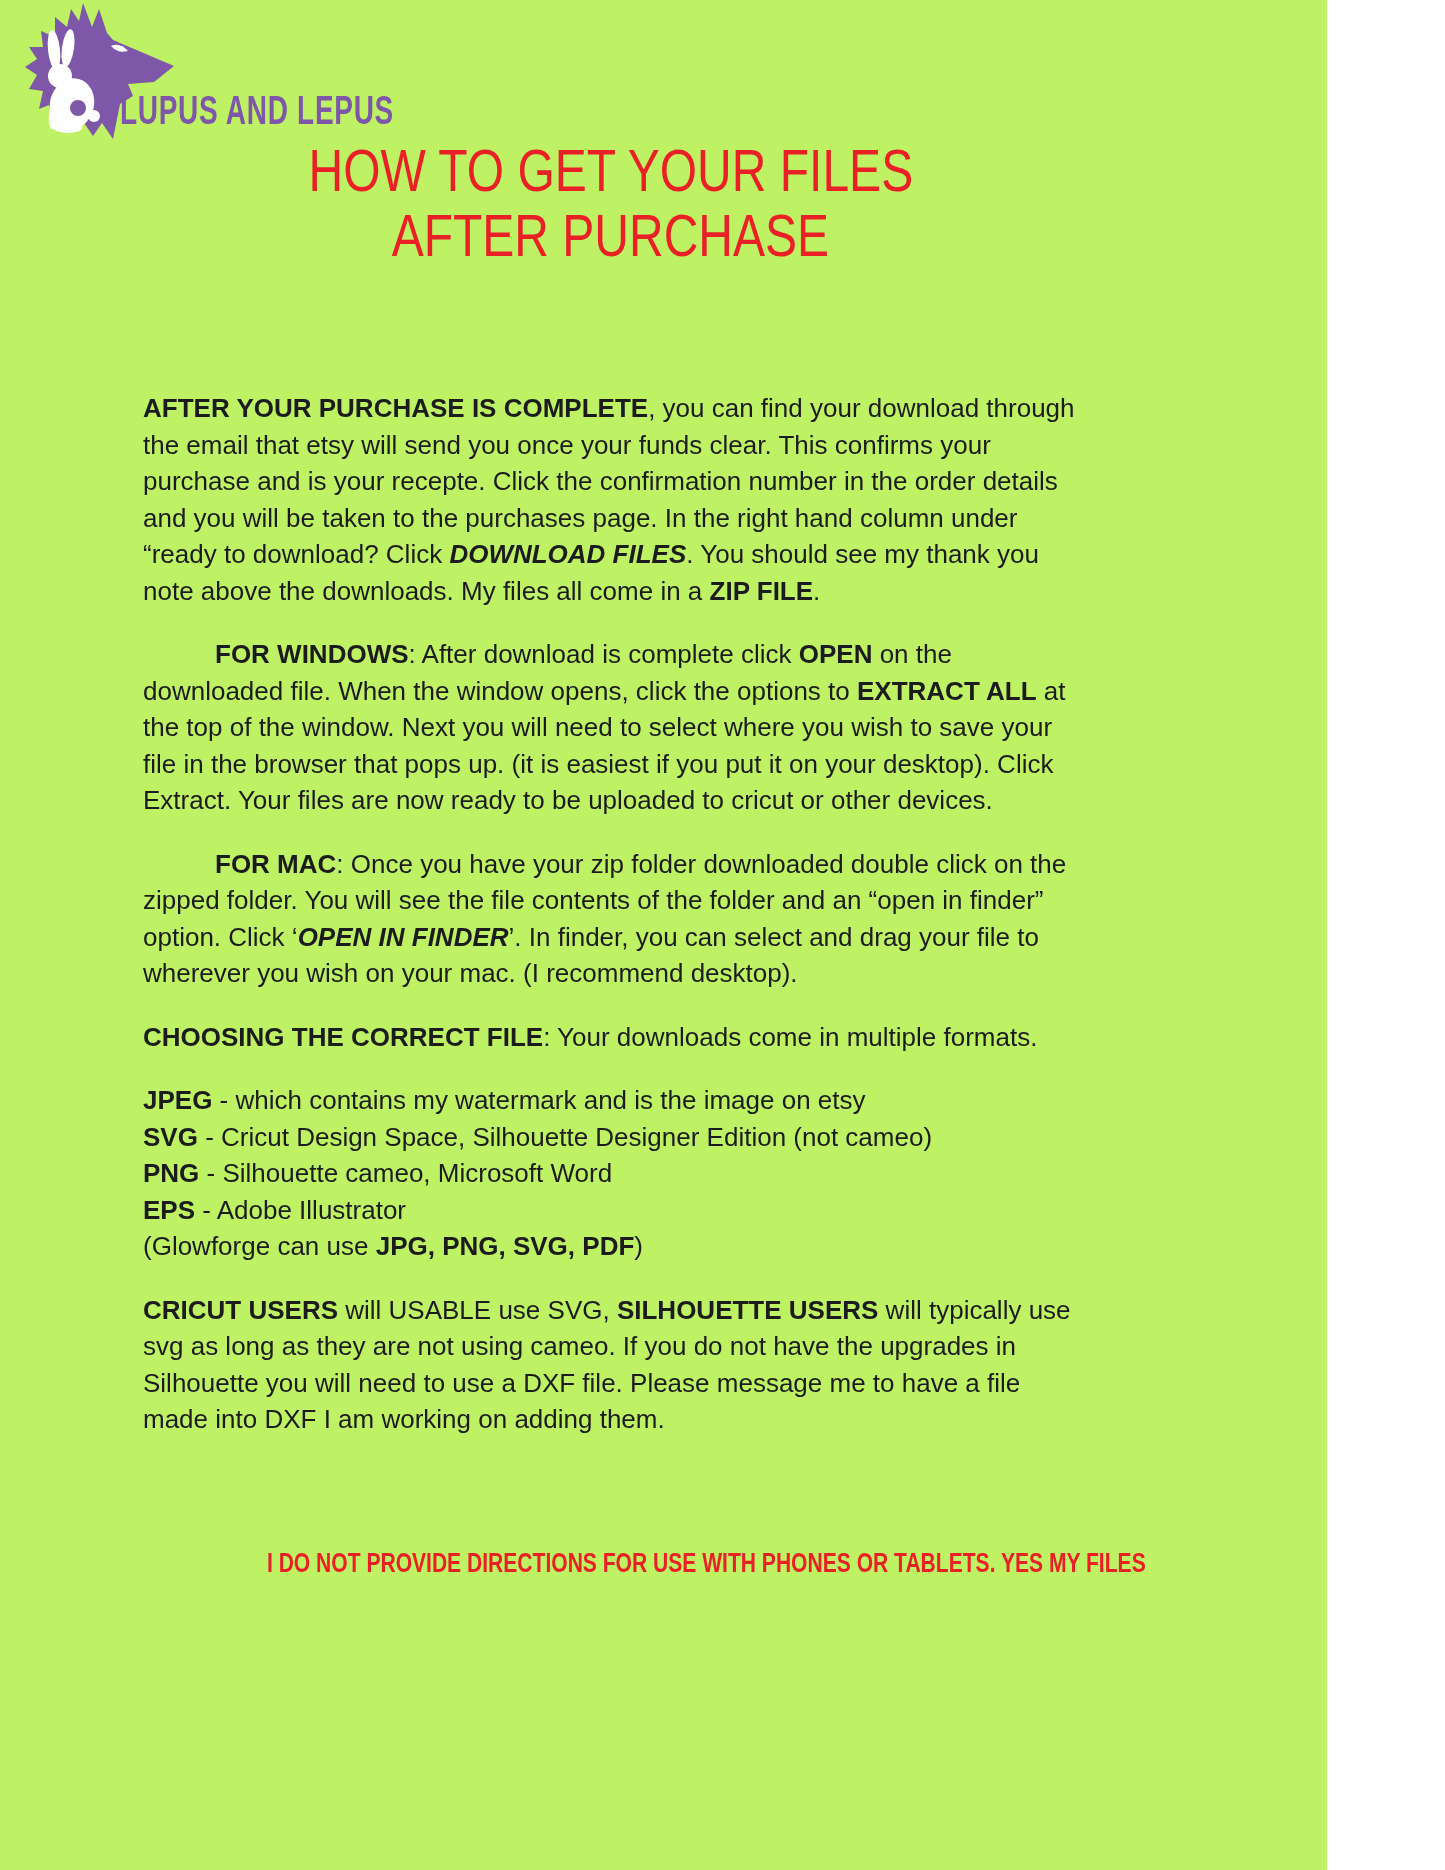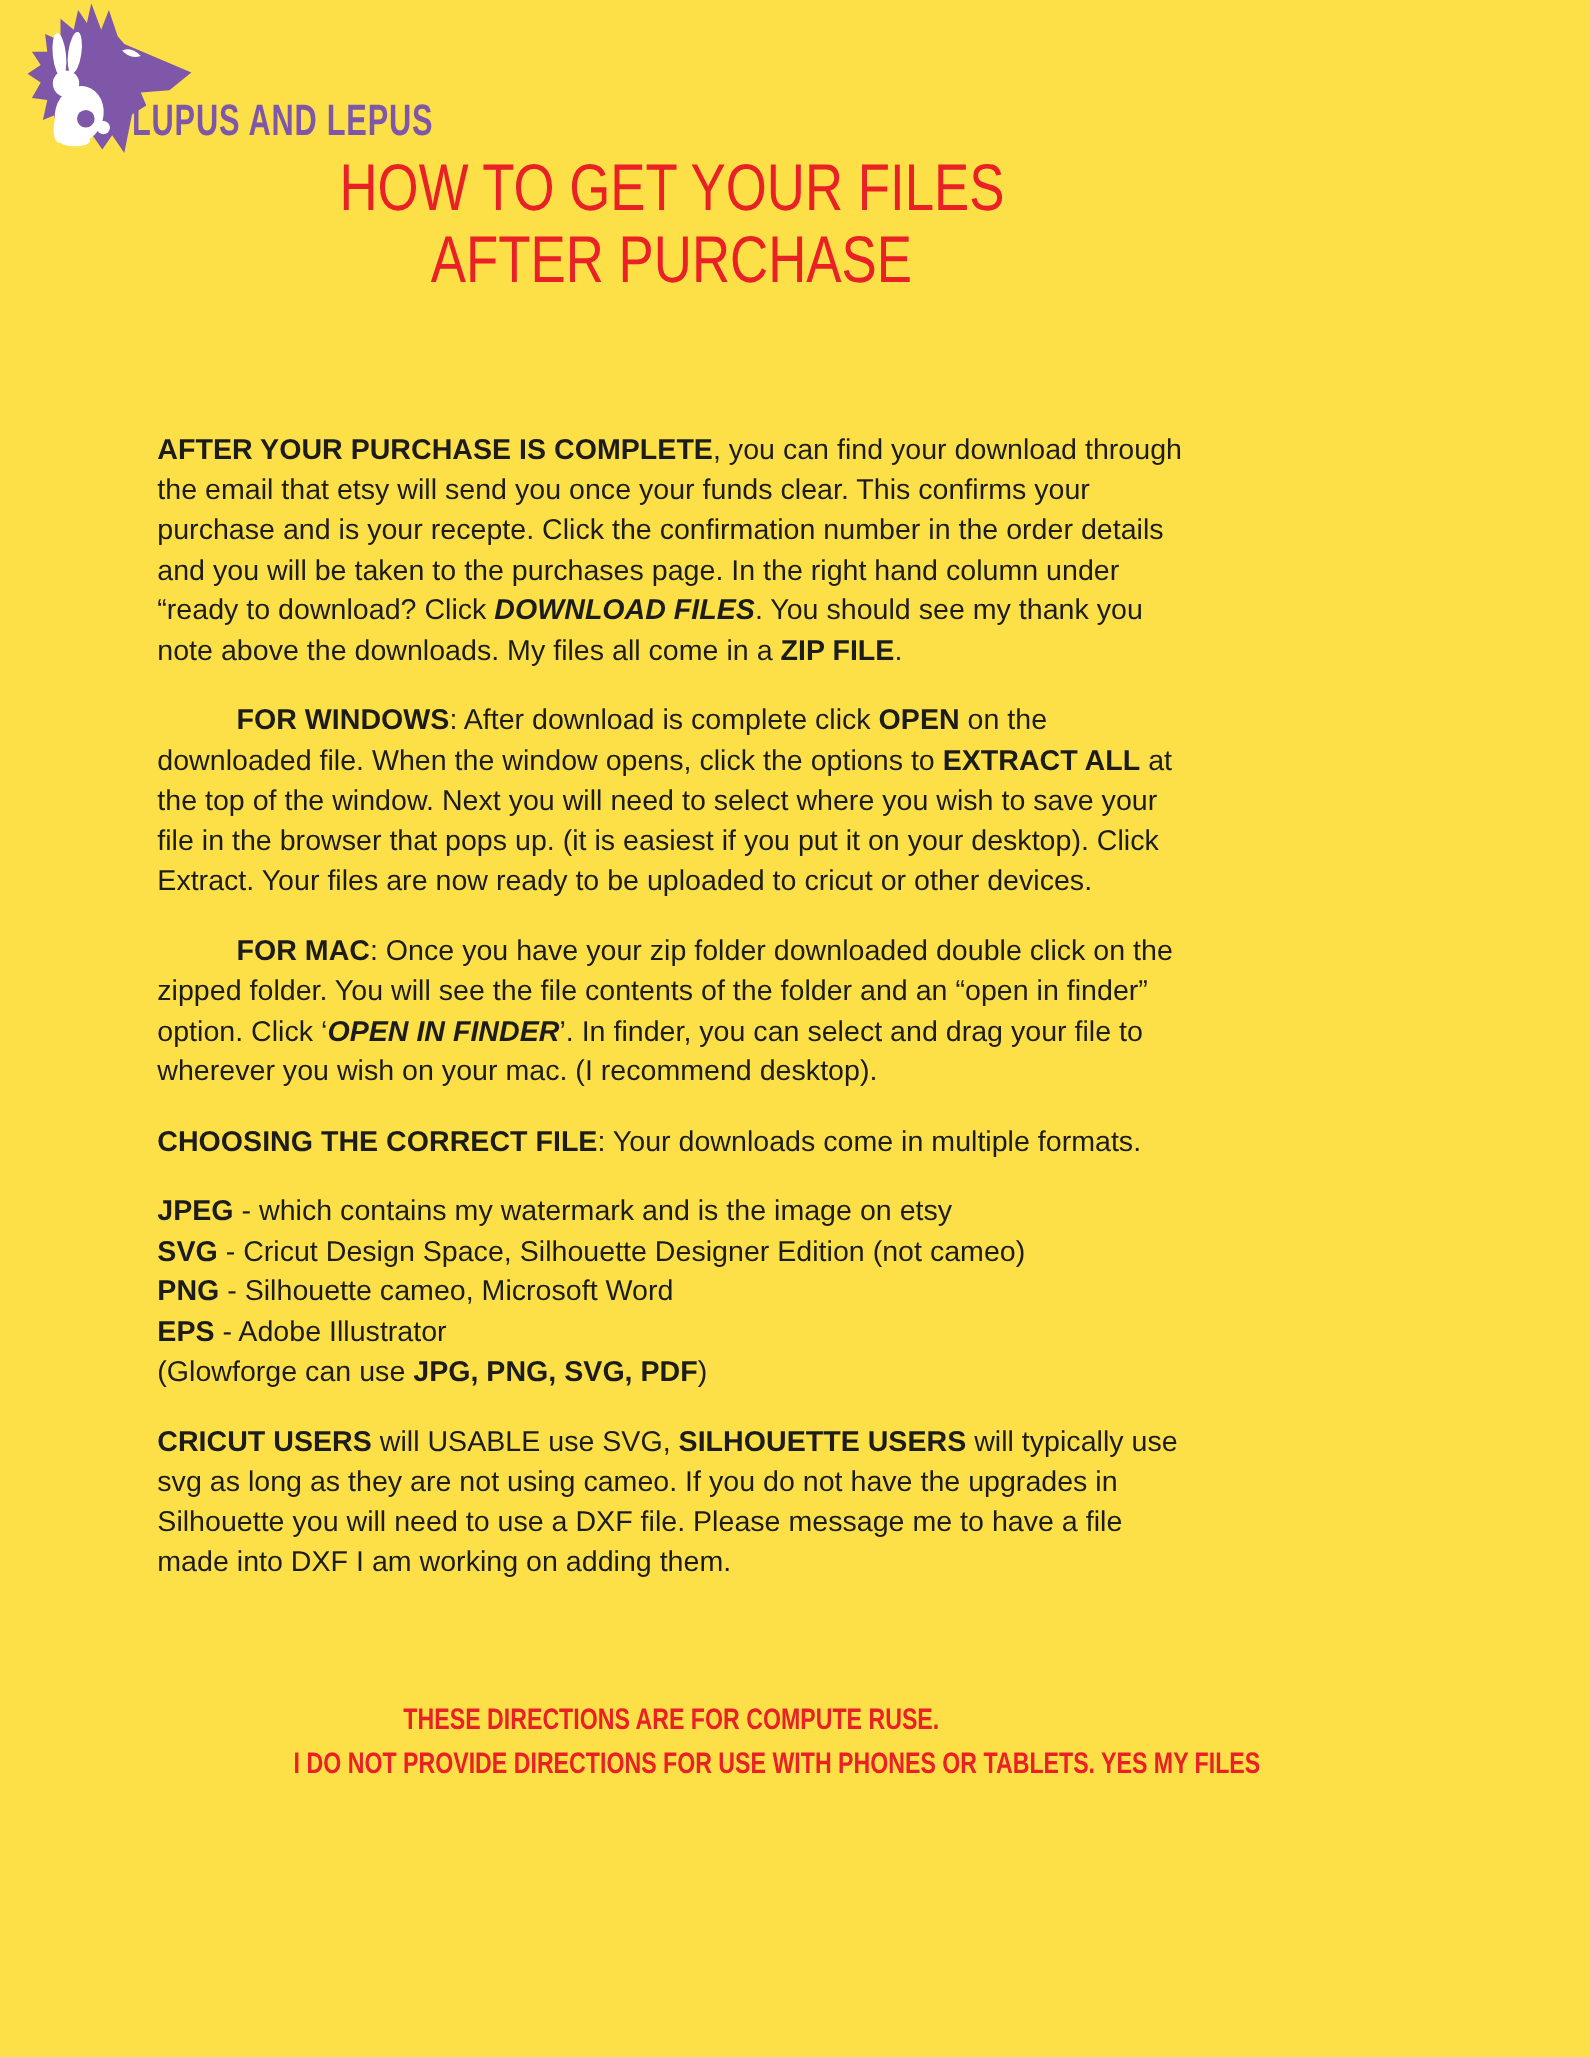--- a/index.html
+++ b/index.html
@@ -1,20 +1,20 @@
 <!DOCTYPE html>
 <html><head>
 <meta charset="utf-8">
 <style>
   * { margin:0; padding:0; box-sizing:border-box; }
   html,body { background:#ffffff; }
   .page {
     position:relative;
-    width:1445px; height:1870px;
-    background:#fde047;
+    width:1327px; height:1870px;
+    background:#bef264;
     font-family:"Liberation Sans", sans-serif;
     overflow:hidden;
   }
   
   .logo { position:absolute; left:16px; top:2px; width:400px; height:140px; }
   .logo svg { position:absolute; left:0; top:0; }
   .brand {
     position:absolute; left:104px; top:86px;
     font-size:40px; font-weight:bold; letter-spacing:1px;
     color:#7e57a8; white-space:nowrap;
@@ -91,17 +91,16 @@
       <p><span class="b">CHOOSING THE CORRECT FILE</span><span>: Your downloads come in multiple formats.</span></p>
       <p class="tight"><span class="b">JPEG</span><span> - which contains my watermark and is the image on etsy</span></p>
       <p class="tight"><span class="b">SVG</span><span> - Cricut Design Space, Silhouette Designer Edition (not cameo)</span></p>
       <p class="tight"><span class="b">PNG</span><span> - Silhouette cameo, Microsoft Word</span></p>
       <p class="tight"><span class="b">EPS</span><span> - Adobe Illustrator</span></p>
       <p><span>(Glowforge can use </span><span class="b">JPG, PNG, SVG, PDF</span><span>)</span></p>
       <p><span class="b">CRICUT USERS</span><span> will USABLE use SVG, </span><span class="b">SILHOUETTE USERS</span><span> will typically use svg as long as they are not using cameo. If you do not have the upgrades in Silhouette you will need to use a DXF file. Please message me to have a file made into DXF I am working on adding them.</span></p>
     </div>
 
   <div class="footer" style="color: rgb(233, 33, 39);">
-    <div class="fline"><span>THESE DIRECTIONS ARE FOR COMPUTE RUSE.</span></div>
     <div class="fline"><span>I DO NOT PROVIDE DIRECTIONS FOR USE WITH PHONES OR TABLETS. YES MY FILES</span></div>
   </div>
 
 </div>
 
 </body></html>

